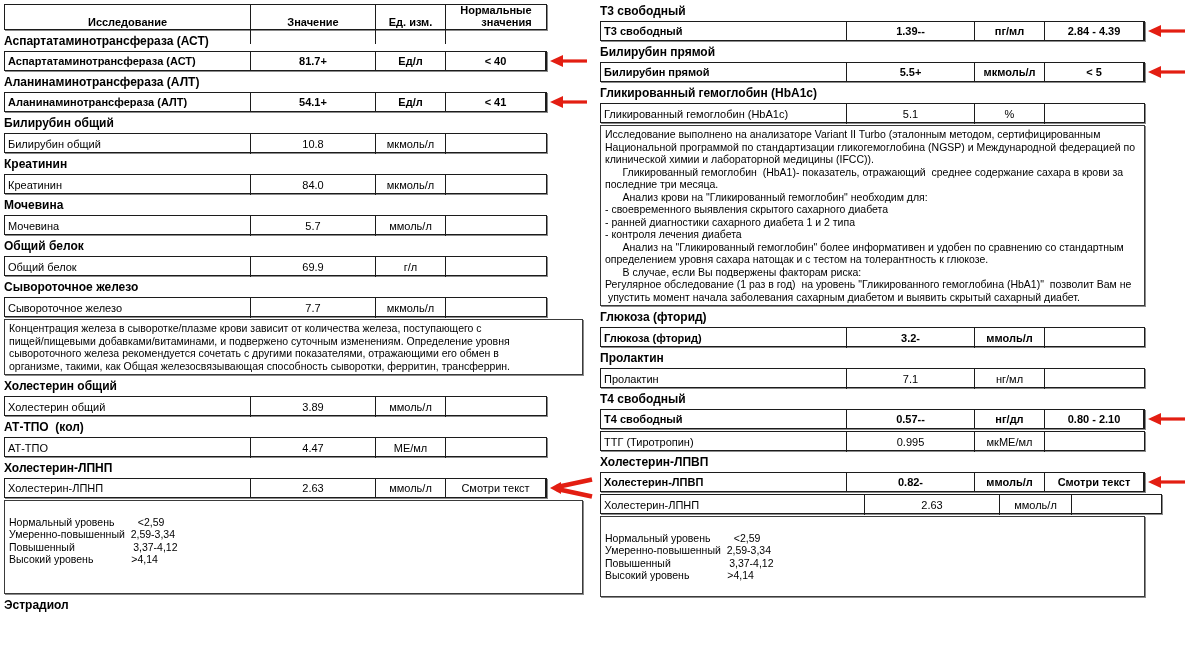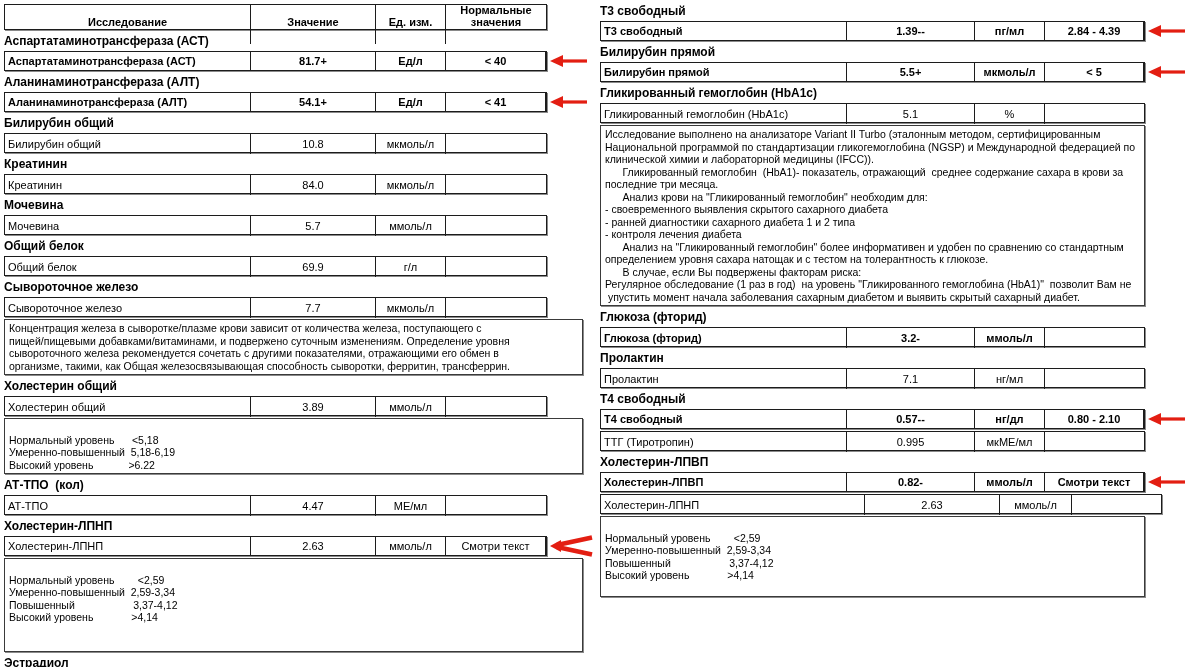--- a/index.html
+++ b/index.html
@@ -9,21 +9,21 @@
   .col-left{left:4px;width:590px;}
   .col-right{left:600px;width:589px;}
 
   .section-title{font-weight:700;font-size:12px;line-height:13px;margin:5px 0 3px 0;white-space:pre;}
   .col > .section-title:first-child{margin-top:1px;}
 
   .tbl-header{display:grid;grid-template-columns:246px 125px 70px 1fr;width:543px;height:26px;
               box-sizing:border-box;border:1px solid #1c1c1c;box-shadow:1px 1px 0 #8a8a8a;
               font-size:11px;font-weight:700;margin-bottom:1px;background:#fff;}
   .tbl-header .hc{display:flex;align-items:flex-end;justify-content:center;padding-bottom:16px;
-                  border-right:1px solid #1c1c1c;white-space:pre-line;text-align:center;line-height:11.5px;}
+                  border-right:1px solid #1c1c1c;white-space:pre-line;text-align:right;line-height:11.5px;}
   .tbl-header .hc:last-child{border-right:none;}
 
   .lab-row{position:relative;display:grid;grid-template-columns:246px 125px 70px 1fr;width:543px;height:20px;
            box-sizing:border-box;border:1px solid #1c1c1c;box-shadow:1px 1px 0 #8a8a8a;
            font-size:11px;align-items:stretch;background:#fff;margin-bottom:2px;}
   .col-right .lab-row{grid-template-columns:246px 128px 70px 1fr;width:545px;}
   .col-right .lab-row.wide{grid-template-columns:264px 135px 72px 1fr;width:562px;}
   .lab-row .c{display:flex;align-items:center;justify-content:center;border-right:1px solid #1c1c1c;overflow:hidden;}
   .lab-row .c:last-child{border-right:none;margin-top:20px;}
   .lab-row .name{justify-content:flex-start;padding-left:3px;}
@@ -119,24 +119,20 @@
 сывороточного железа рекомендуется сочетать с другими показателями, отражающими его обмен в
 организме, такими, как Общая железосвязывающая способность сыворотки, ферритин, трансферрин.</div>
       <div class="section-title">Холестерин общий</div>
       <div class="lab-row">
     <div class="c name">Холестерин общий</div>
     <div class="c val">3.89</div>
     <div class="c unit">ммоль/л</div>
     <div class="c norm">Смотри текст</div>
 
   </div>
-      <div class="comment">
-Нормальный уровень      &lt;5,18
-Умеренно-повышенный  5,18-6,19
-Высокий уровень            &gt;6.22</div>
       <div class="section-title">АТ-ТПО  (кол)</div>
       <div class="lab-row">
     <div class="c name">АТ-ТПО</div>
     <div class="c val">4.47</div>
     <div class="c unit">МЕ/мл</div>
     <div class="c norm">0 - 34</div>
 
   </div>
       <div class="section-title">Холестерин-ЛПНП</div>
       <div class="lab-row">

